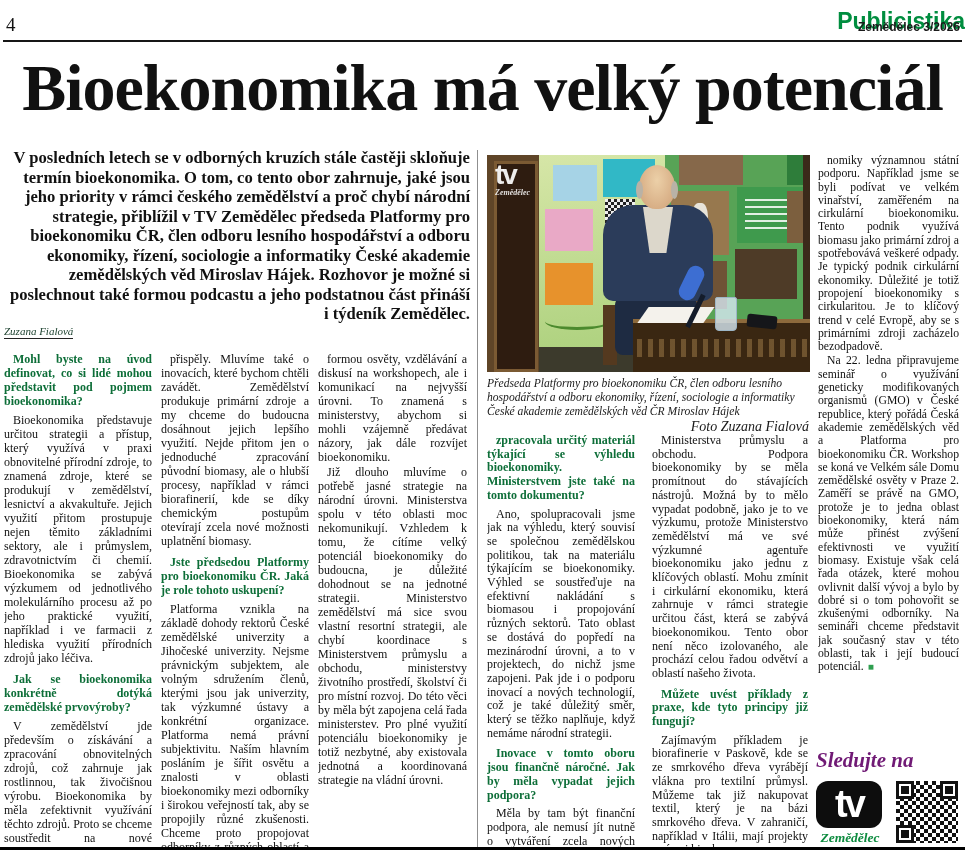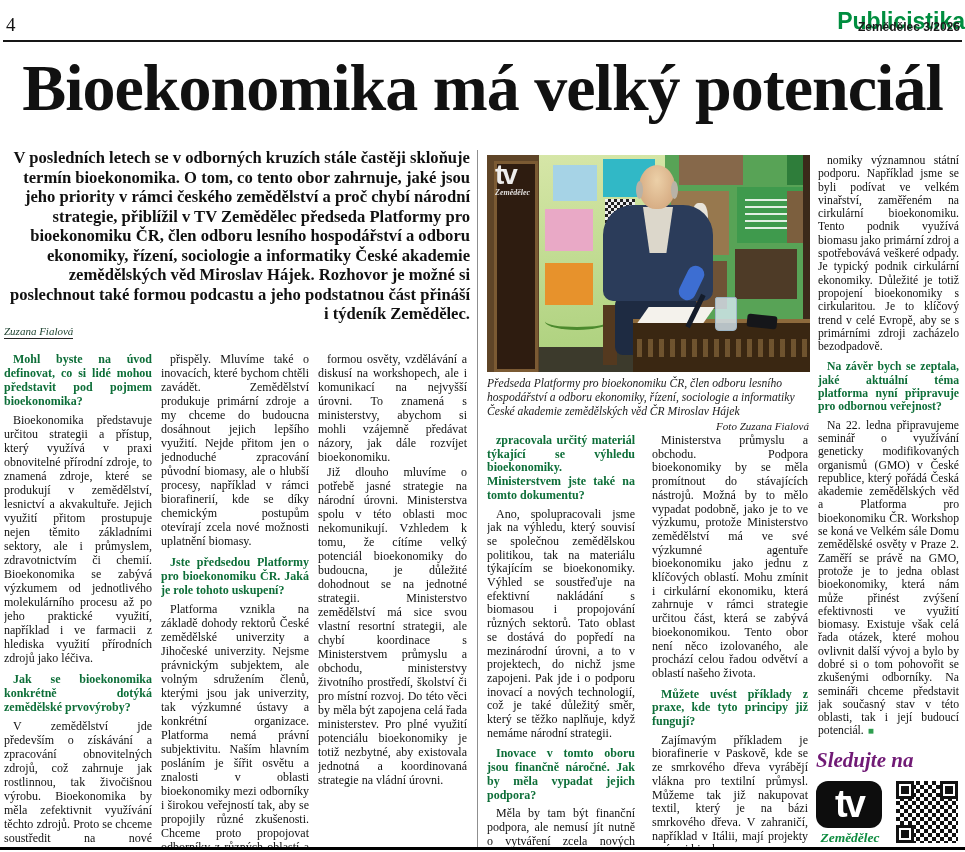--- a/index.html
+++ b/index.html
@@ -78,21 +78,21 @@
          border:1px solid #9db6c6;border-radius:2px 2px 4px 4px;}
   .phone{left:260px;top:160px;width:30px;height:13px;background:#15161a;border-radius:3px;transform:rotate(6deg);}
   .wm{left:8px;top:4px;width:60px;height:40px;}
   .wm-tv{position:absolute;left:0;top:0;font-family:"Liberation Sans",sans-serif;font-weight:bold;
          font-size:28px;color:rgba(255,255,255,.92);letter-spacing:-2px;}
   .wm-brand{position:absolute;left:0;top:29px;font-size:8px;font-style:italic;font-weight:bold;
          color:rgba(255,255,255,.85);}
   
   .cap{position:absolute;left:487px;top:377px;width:322px;font-style:italic;font-size:11.6px;
        line-height:13.8px;color:#1a1a1a;}
-  .credit{text-align:right;font-size:11px;margin-top:2px;font-style:italic;}
+  .credit{text-align:right;font-size:14px;margin-top:2px;font-style:italic;}
   
   .promo{position:absolute;left:816px;top:748px;width:146px;}
   .follow{font-size:21px;font-weight:bold;font-style:italic;color:#701a75;}
   .logo-row{display:flex;gap:12px;margin-top:8px;align-items:flex-start;}
   .tvwrap{width:68px;}
   .tvlogo{width:66px;height:47px;background:#0d0d0d;border-radius:12px;color:#fff;
           display:flex;align-items:center;justify-content:center;
           font-family:"Liberation Sans",sans-serif;font-weight:bold;font-size:38px;letter-spacing:-3px;}
   .tvbrand{color:#0e8c40;font-weight:bold;font-style:italic;font-size:13.5px;text-align:center;margin-top:2px;}
   .qr{position:relative;width:62px;height:62px;
@@ -142,21 +142,20 @@
   </div>
 
   <div class="col col5">
     <p class="p">Ministerstva průmyslu a obchodu. Podpora bioekonomiky by se měla promítnout do stávajících nástrojů. Možná by to mělo vypadat podobně, jako je to ve výzkumu, protože Ministerstvo zemědělství má ve své výzkumné agentuře bioekonomiku jako jednu z klíčových oblastí. Mohu zmínit i cirkulární ekonomiku, která zahrnuje v rámci strategie určitou část, která se zabývá bioekonomikou. Tento obor není něco izolovaného, ale prochází celou řadou odvětví a oblastí našeho života.</p>
     <p class="q">Můžete uvést příklady z praxe, kde tyto principy již fungují?</p>
     <p class="p">Zajímavým příkladem je biorafinerie v Paskově, kde se ze smrkového dřeva vyrábějí vlákna pro textilní průmysl. Můžeme tak již nakupovat textil, který je na bázi smrkového dřeva. V zahraničí, například v Itálii, mají projekty v rámci bioeko-</p>
   </div>
 
   <div class="col col6">
     <p class="p">nomiky významnou státní podporu. Například jsme se byli podívat ve velkém vinařství, zaměřeném na cirkulární bioekonomiku. Tento podnik využívá biomasu jako primární zdroj a spotřebovává veškeré odpady. Je typický podnik cirkulární ekonomiky. Důležité je totiž propojení bioekonomiky s cirkularitou. Je to klíčový trend v celé Evropě, aby se s primárními zdroji zacházelo bezodpadově.</p>
-    <p class="q">Na závěr bych se zeptala, jaké aktuální téma platforma nyní připravuje pro odbornou veřejnost?</p>
     <p class="p"><span>Na 22. ledna připravujeme seminář o využívání geneticky modifikovaných organismů (GMO) v České republice, který pořádá Česká akademie zemědělských věd a Platforma pro bioekonomiku ČR. Workshop se koná ve Velkém sále Domu zemědělské osvěty v Praze 2. Zaměří se právě na GMO, protože je to jedna oblast bioekonomiky, která nám může přinést zvýšení efektivnosti ve využití biomasy. Existuje však celá řada otázek, které mohou ovlivnit další vývoj a bylo by dobré si o tom pohovořit se zkušenými odborníky. Na semináři chceme představit jak současný stav v této oblasti, tak i její budoucí potenciál.</span><span class="endmark">■</span></p>
   </div>
 
   <div class="photo">
     <div class="ph-wood"></div>
     <div class="ph-door"></div>
     <div class="ph-banner1"></div>
     <div class="c-blue"></div>
     <div class="c-teal"></div>
     <div class="c-pink"></div>

